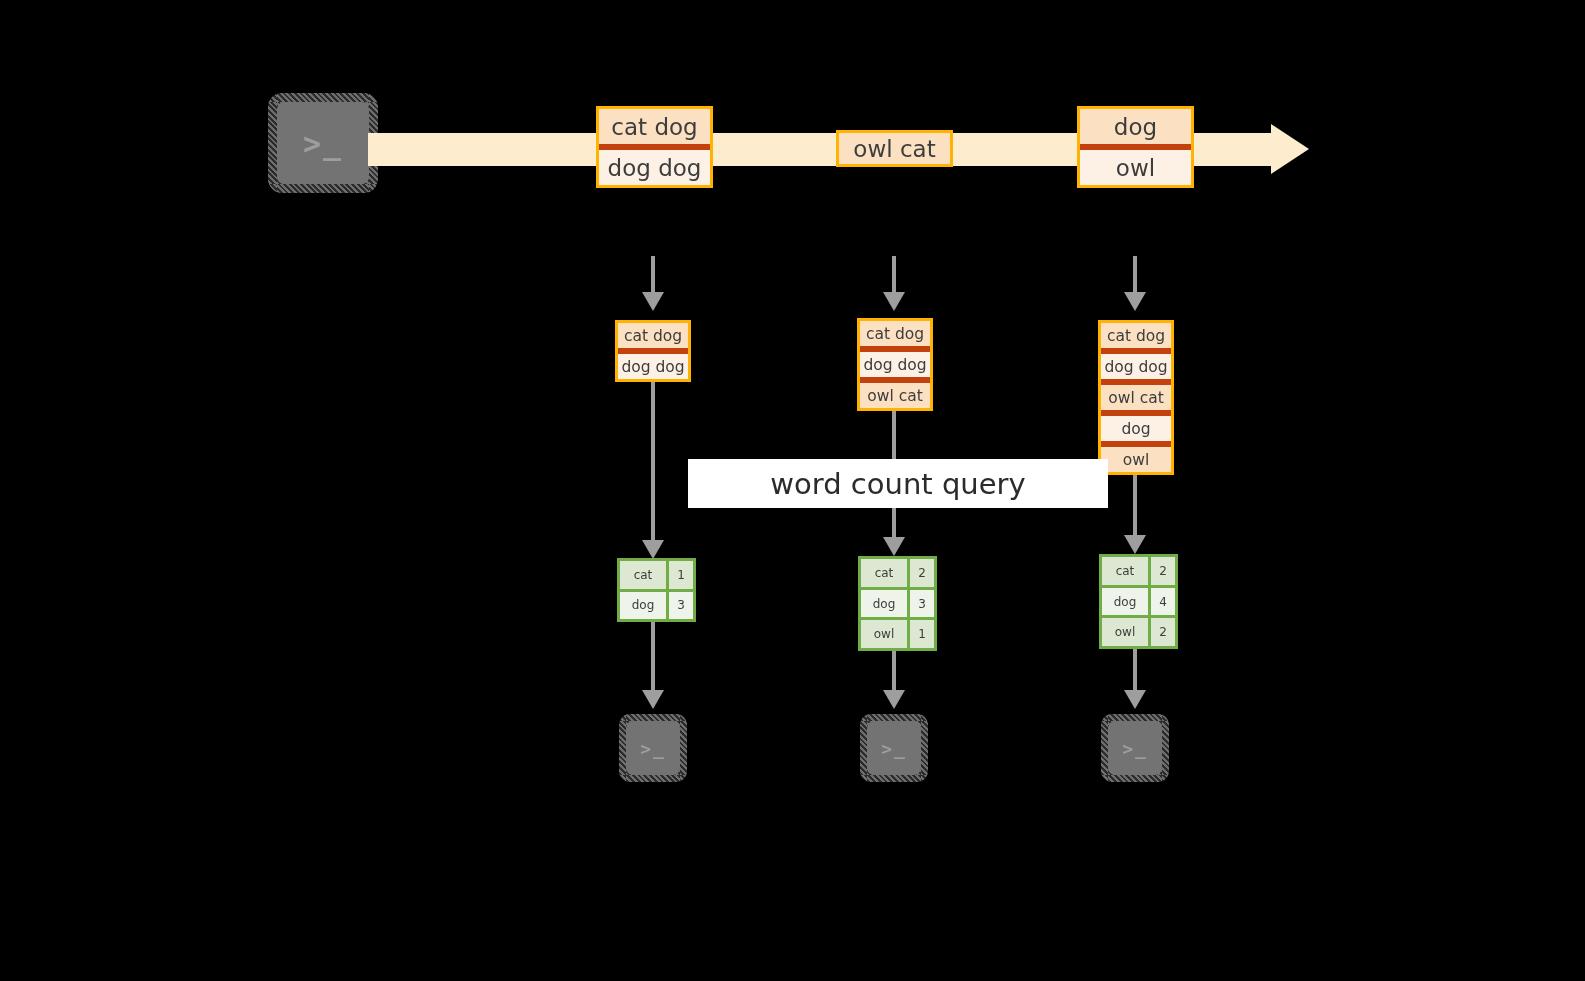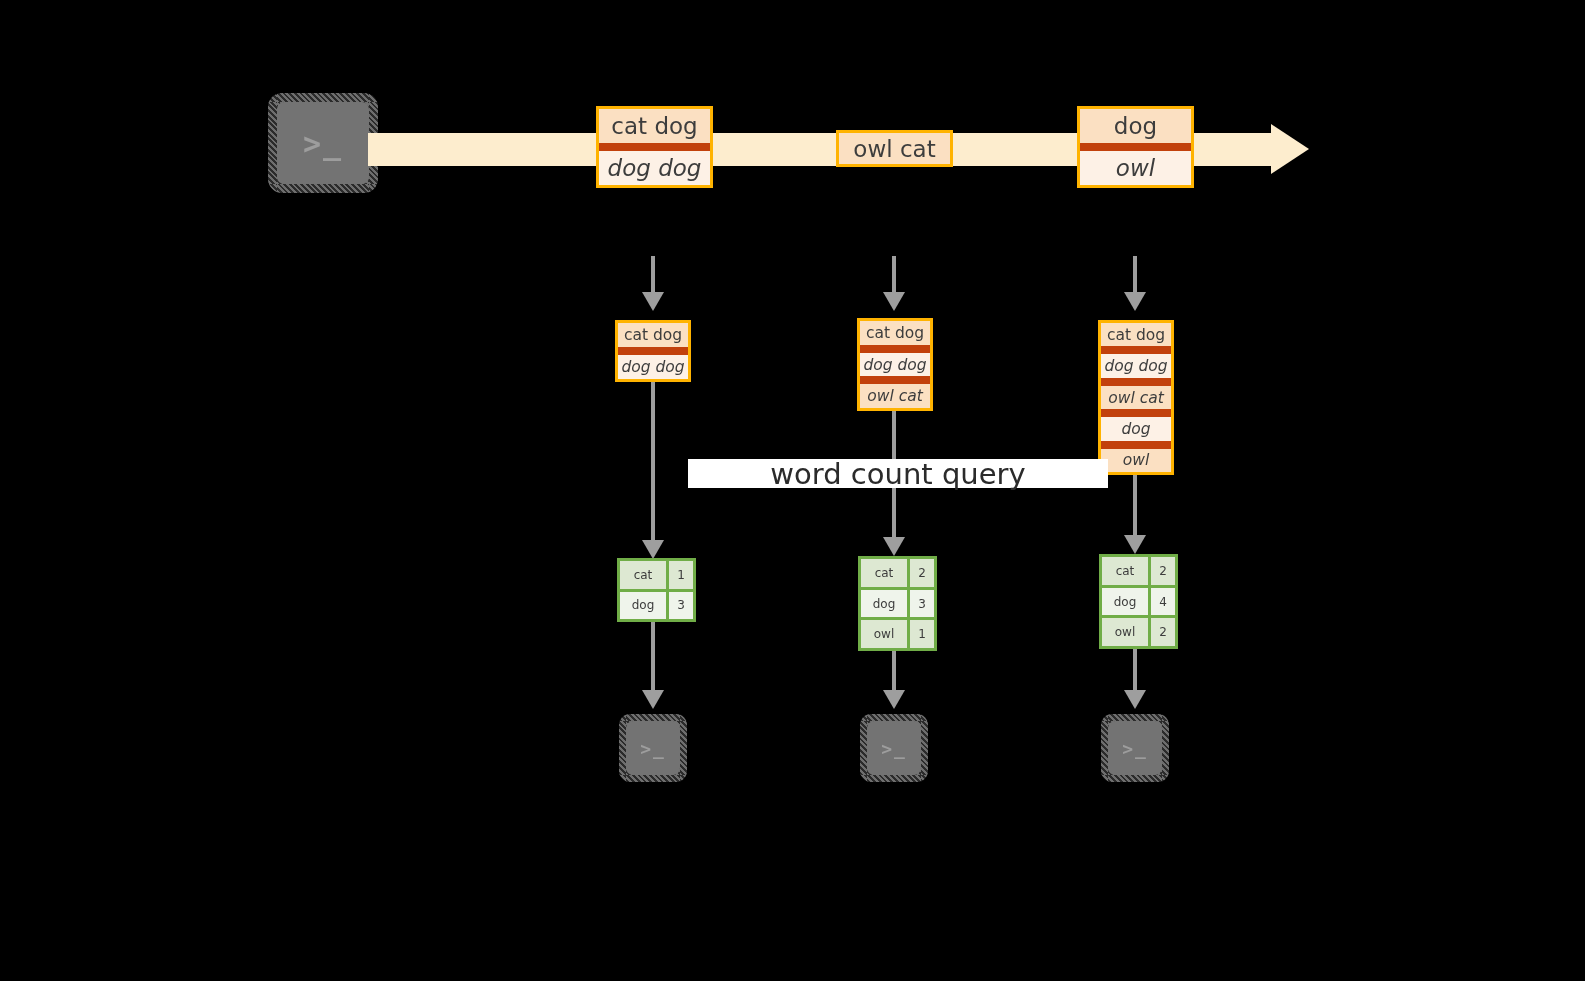--- a/index.html
+++ b/index.html
@@ -78,22 +78,21 @@
     align-items: center;
     justify-content: center;
     color: #3d3d3d;
     box-sizing: border-box;
     white-space: nowrap;
   }
   .ebox .row.alt {
     background: #FDF1E6;
   }
   .ebox .row.sep {
-    border-top: 8px solid #c2410c;
-    font-style: italic;
+    border-top: 6px solid #c2410c;
   }
 
   
   .ebox.big .row { font-size: 23px; }
   
   .ebox.small .row { font-size: 15.5px; }
 
   
   .gbox {
     position: absolute;
@@ -276,17 +275,17 @@
   </div>
 
   <div class="vline" style="left:1133px; top:649px; height:43px;"></div>
   <div class="vhead" style="left:1124px; top:690px;"></div>
 
   <div class="term" style="left:1101px; top:714px; width:68px; height:68px; border-width:7px; border-radius:11px;">
     <div class="inner"></div>
     <div class="glyph" style="font-size:18px;">&gt;_</div>
   </div>
 
-  <div class="qlabel" style="left:688px; top:459px; width:420px; height:29px;">
+  <div class="qlabel" style="left:688px; top:459px; width:420px; height:49px;">
     <span>word count query</span>
   </div>
 
 </div>
 
 </body></html>

